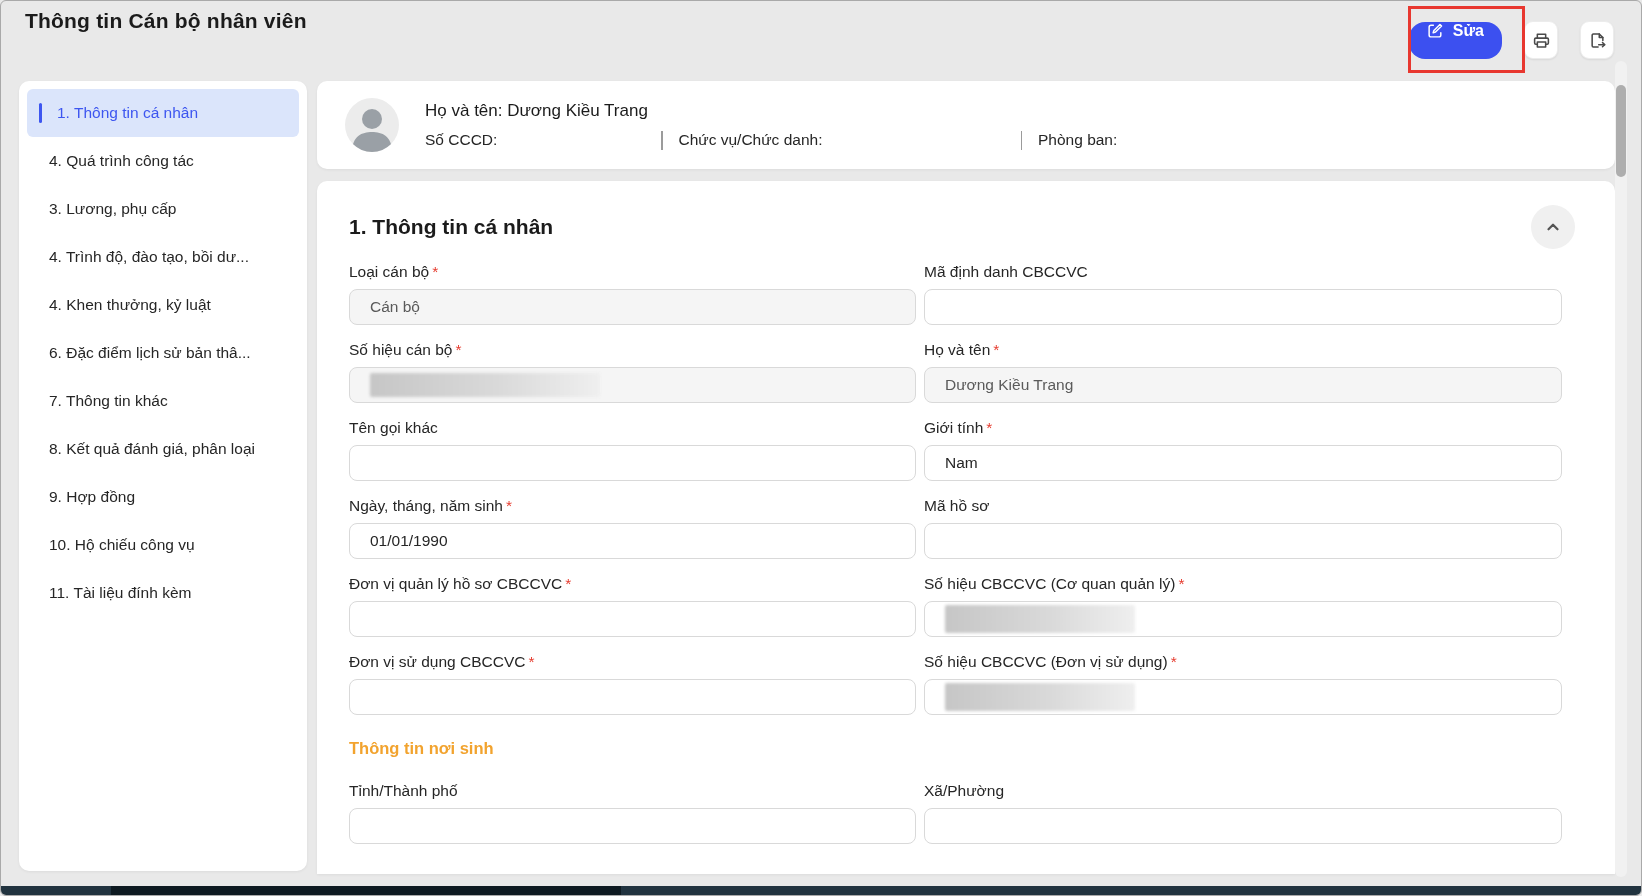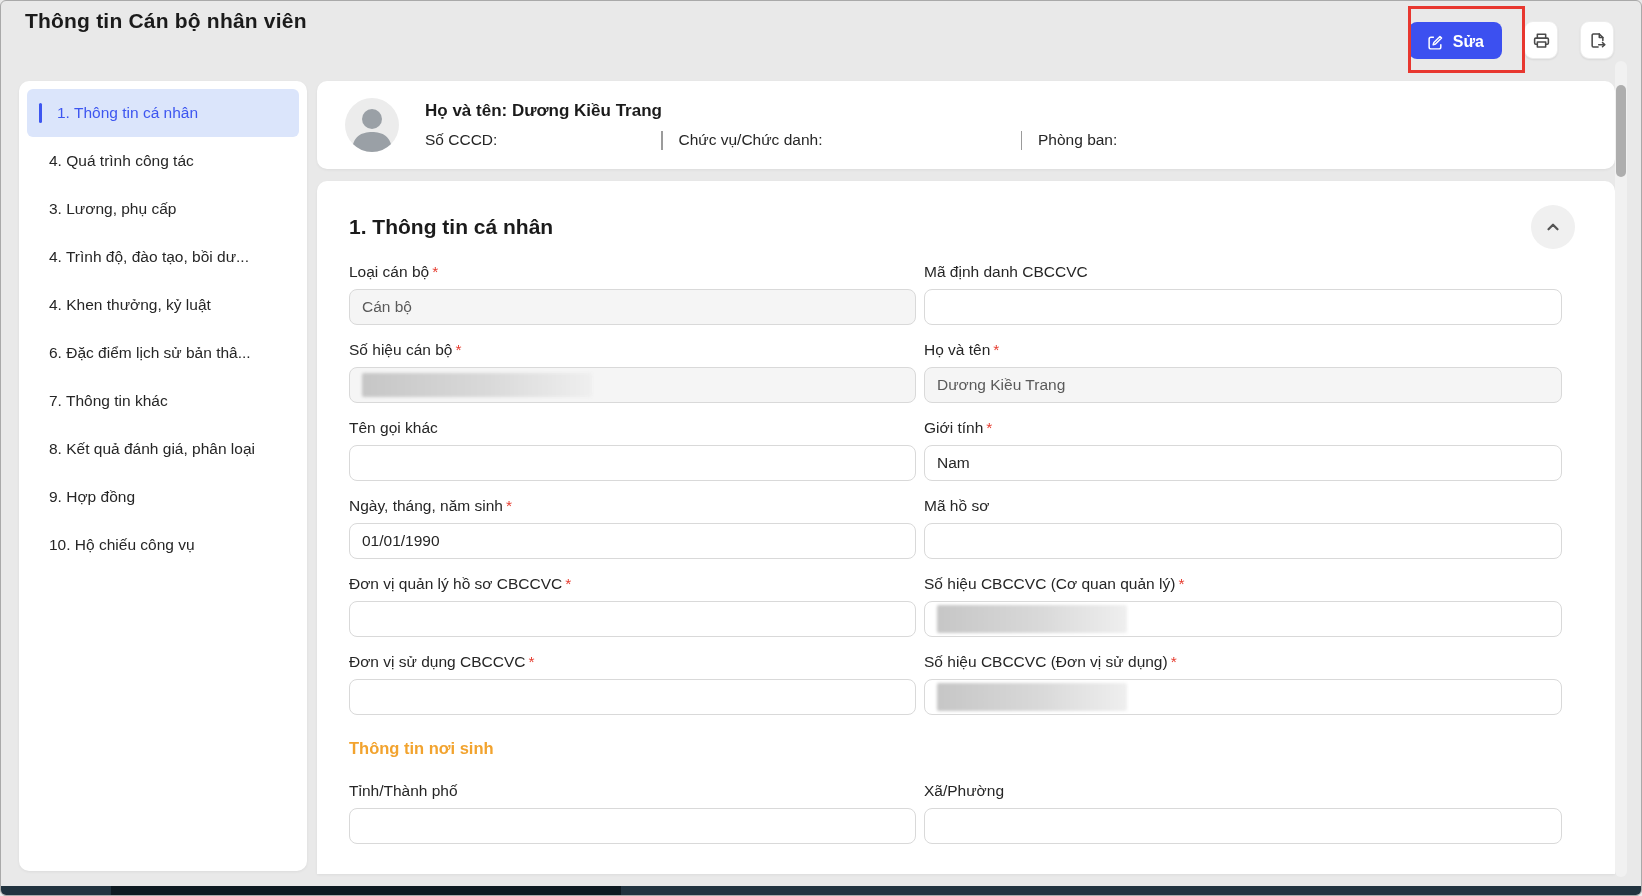--- a/index.html
+++ b/index.html
@@ -15,23 +15,23 @@
   }
 
   
   .titlebar { position:absolute; left:0; top:0; width:100%; height:80px; }
   .page-title {
     position:absolute; left:24px; top:8px;
     font-size:21px; font-weight:bold; color:#1b1b1b; letter-spacing:.2px;
   }
   .actions { position:absolute; right:27px; top:20px; display:flex; gap:22px; align-items:center; }
   .btn-edit {
-    display:flex; align-items:flex-end; gap:9px;
+    display:flex; align-items:flex-start; gap:9px;
     background:#3c50f0; color:#fff; border:none; cursor:pointer;
-    height:37px; padding:8px 18px; border-radius:8px;
+    height:37px; padding:0 18px; border-radius:16px;
     font-size:16px; font-weight:bold;
     font-family:"Liberation Sans", sans-serif;
   }
   .icon-btn {
     width:34px; height:38px; background:#fff; border:1px solid #ececec;
     border-radius:9px; display:flex; align-items:center; justify-content:center;
     box-shadow:0 1px 2px rgba(0,0,0,.08); cursor:pointer;
   }
   .annotation-rect {
     position:absolute; left:1407px; top:5px; width:117px; height:67px;
@@ -61,21 +61,21 @@
   .emp-card {
     position:absolute; left:316px; top:80px; width:1298px; height:88px;
     background:#fff; border-radius:10px; box-shadow:0 1px 3px rgba(0,0,0,.06);
     display:flex; align-items:center; padding:0 28px;
   }
   .avatar {
     width:54px; height:54px; border-radius:50%; background:#ececec;
     overflow:hidden; flex:0 0 54px; display:flex; align-items:flex-end; justify-content:center;
   }
   .emp-info { margin-left:26px; flex:1; }
-  .emp-name { font-size:17px; font-weight:bold; color:#1b1b1b; margin-bottom:10px; }
+  .emp-name { font-size:17px; font-weight:normal; color:#1b1b1b; margin-bottom:10px; }
   .emp-row { display:flex; align-items:center; font-size:15.5px; color:#262626; }
   .emp-row .seg1 { width:236px; }
   .emp-row .seg2 { width:342px; }
   .vdiv { width:1.5px; height:19px; background:#9b9b9b; margin-right:16px; }
 
   
   .section-card {
     position:absolute; left:316px; top:180px; width:1298px; height:693px;
     background:#fff; border-radius:10px 10px 0 0; box-shadow:0 1px 3px rgba(0,0,0,.06);
     padding:26px 36px 0 32px; overflow:hidden;
@@ -89,21 +89,21 @@
 
   .form-grid {
     margin-top:16px;
     display:grid; grid-template-columns:567px 638px; column-gap:8px;
   }
   .field { margin-bottom:16px; }
   .field-label { font-size:15.5px; color:#262626; margin-bottom:8px; display:block; }
   .req { color:#e63b2e; margin-left:3px; }
   .tb {
     width:100%; height:36px; border:1px solid #d9d9d9; border-radius:8px;
-    background:#fff; font-size:15.5px; color:#262626; padding:0 12px;
+    background:#fff; font-size:15.5px; color:#262626; padding:0 20px;
     font-family:"Liberation Sans", sans-serif; position:relative;
     display:flex; align-items:center;
   }
   .tb.disabled { background:#f5f5f5; color:#5a5a5a; }
   .redact {
     height:24px; border-radius:2px; filter:blur(1.5px);
     background:linear-gradient(90deg,#c6c6c6 0%,#d9d9d9 55%,#efefef 100%);
   }
   .redact.w1 { width:230px; }
   .redact.w2 { width:190px; height:28px; }
@@ -194,20 +194,24 @@
     <span class="side-label">8. Kết quả đánh giá, phân loại</span>
   </div>
   <div class="side-item">
 
     <span class="side-label">9. Hợp đồng</span>
   </div>
   <div class="side-item">
 
     <span class="side-label">10. Hộ chiếu công vụ</span>
   </div>
+  <div class="side-item">
+
+    <span class="side-label">11. Tài liệu đính kèm</span>
+  </div>
 </nav>
 
 <div class="emp-card">
   <div class="avatar">
     <svg width="54" height="50" viewBox="0 0 54 50">
       <circle cx="27" cy="17" r="10" fill="#9aa0a6"></circle>
       <path d="M7 50 C7 34 17 30 27 30 C37 30 47 34 47 50 Z" fill="#9aa0a6"></path>
     </svg>
   </div>
   <div class="emp-info">

